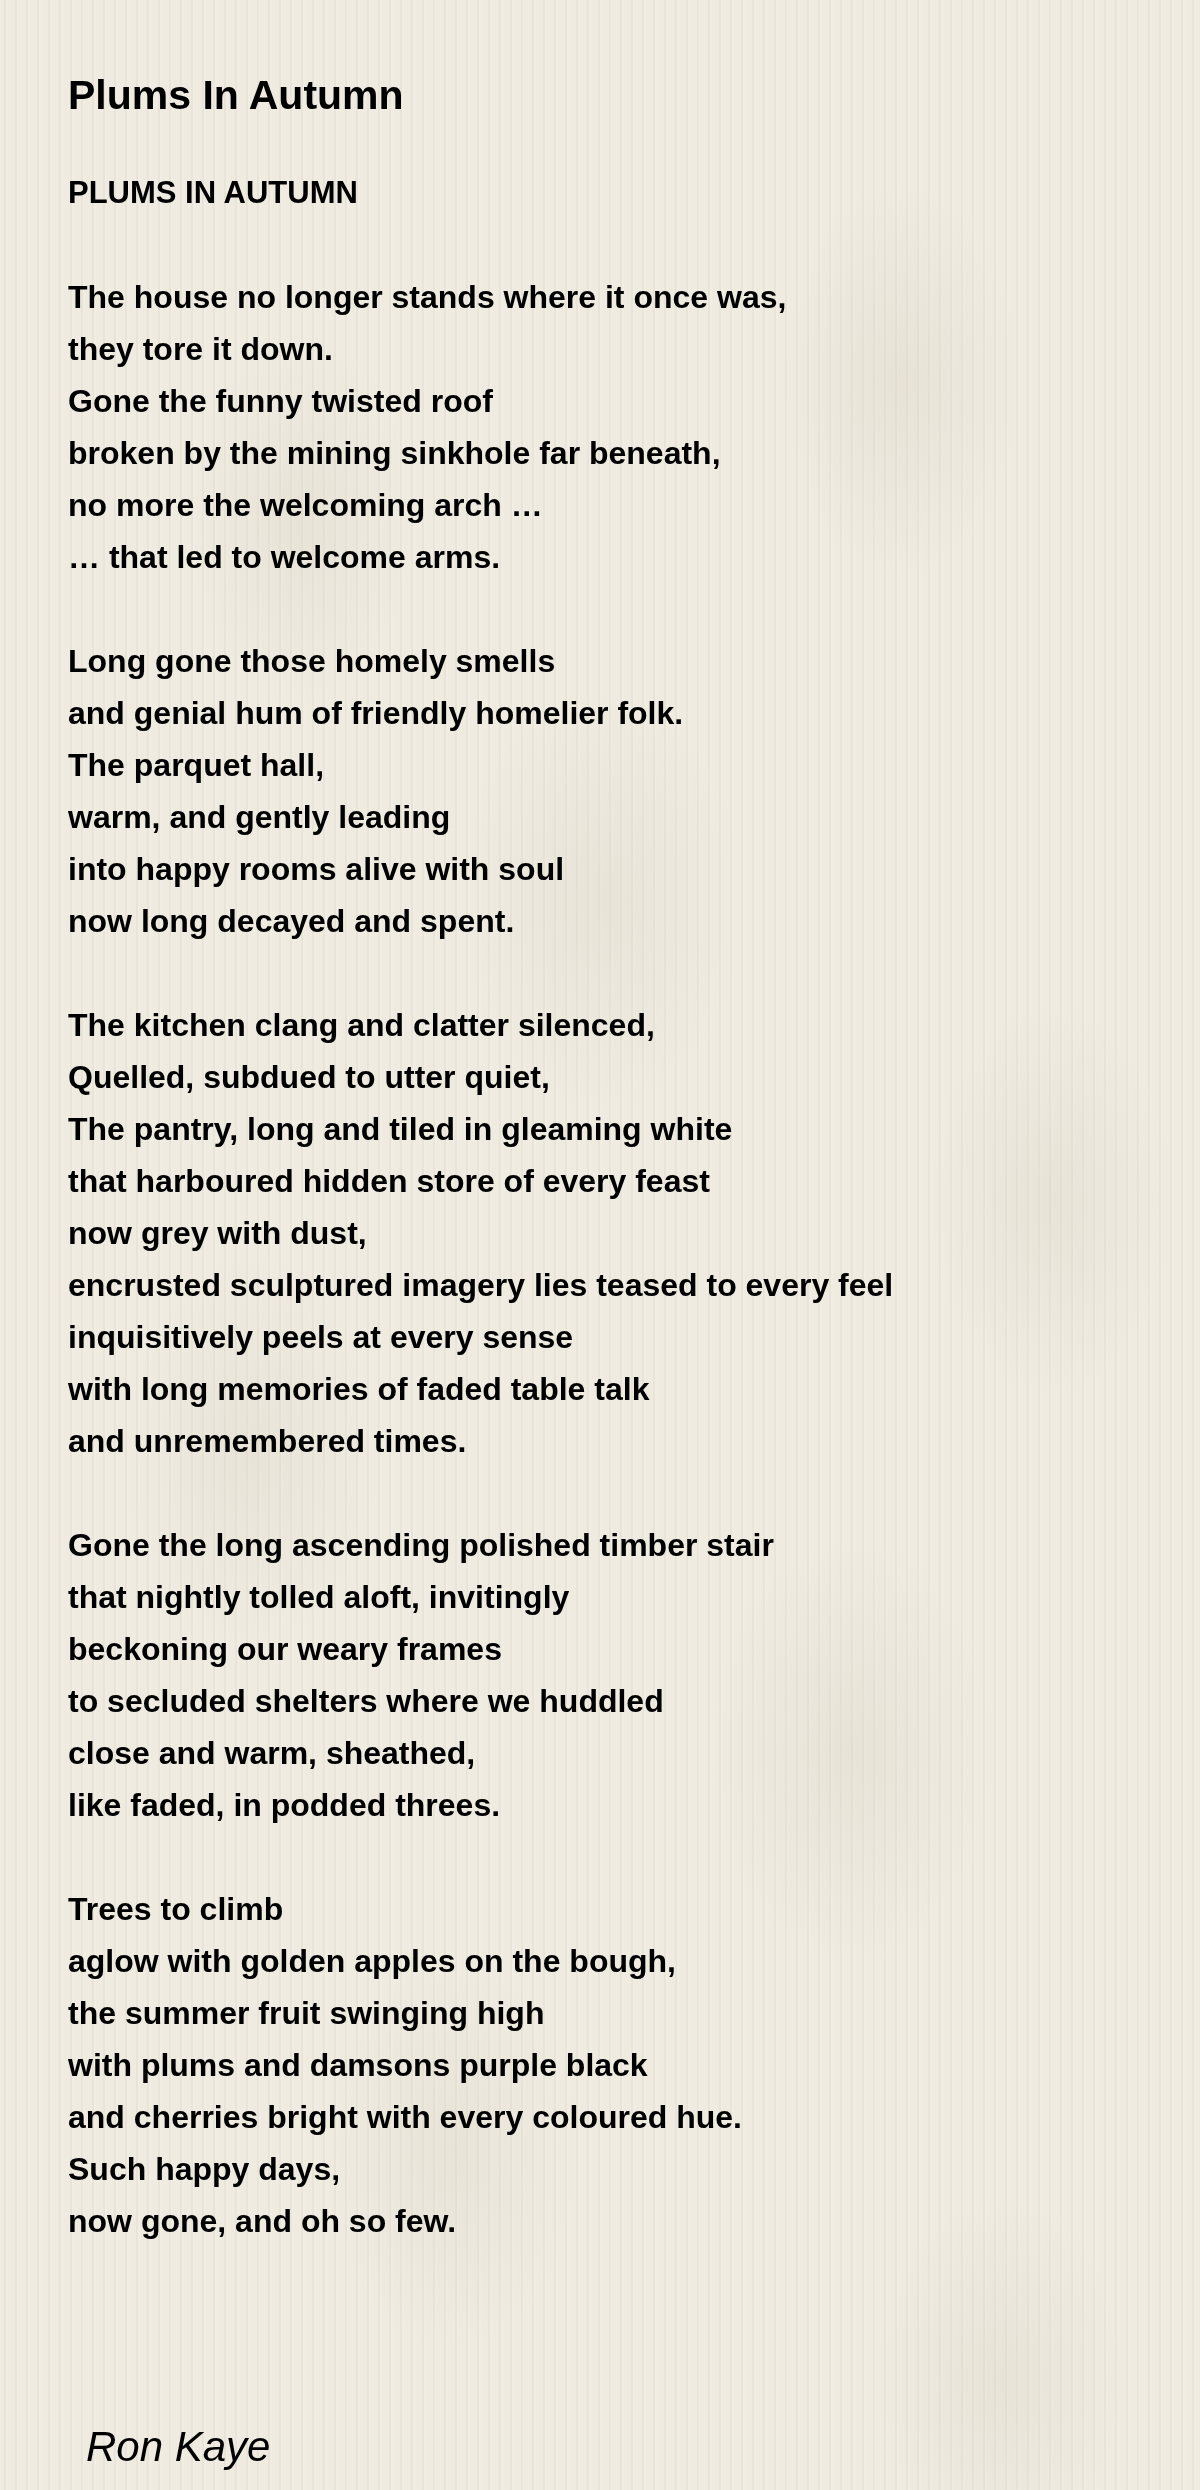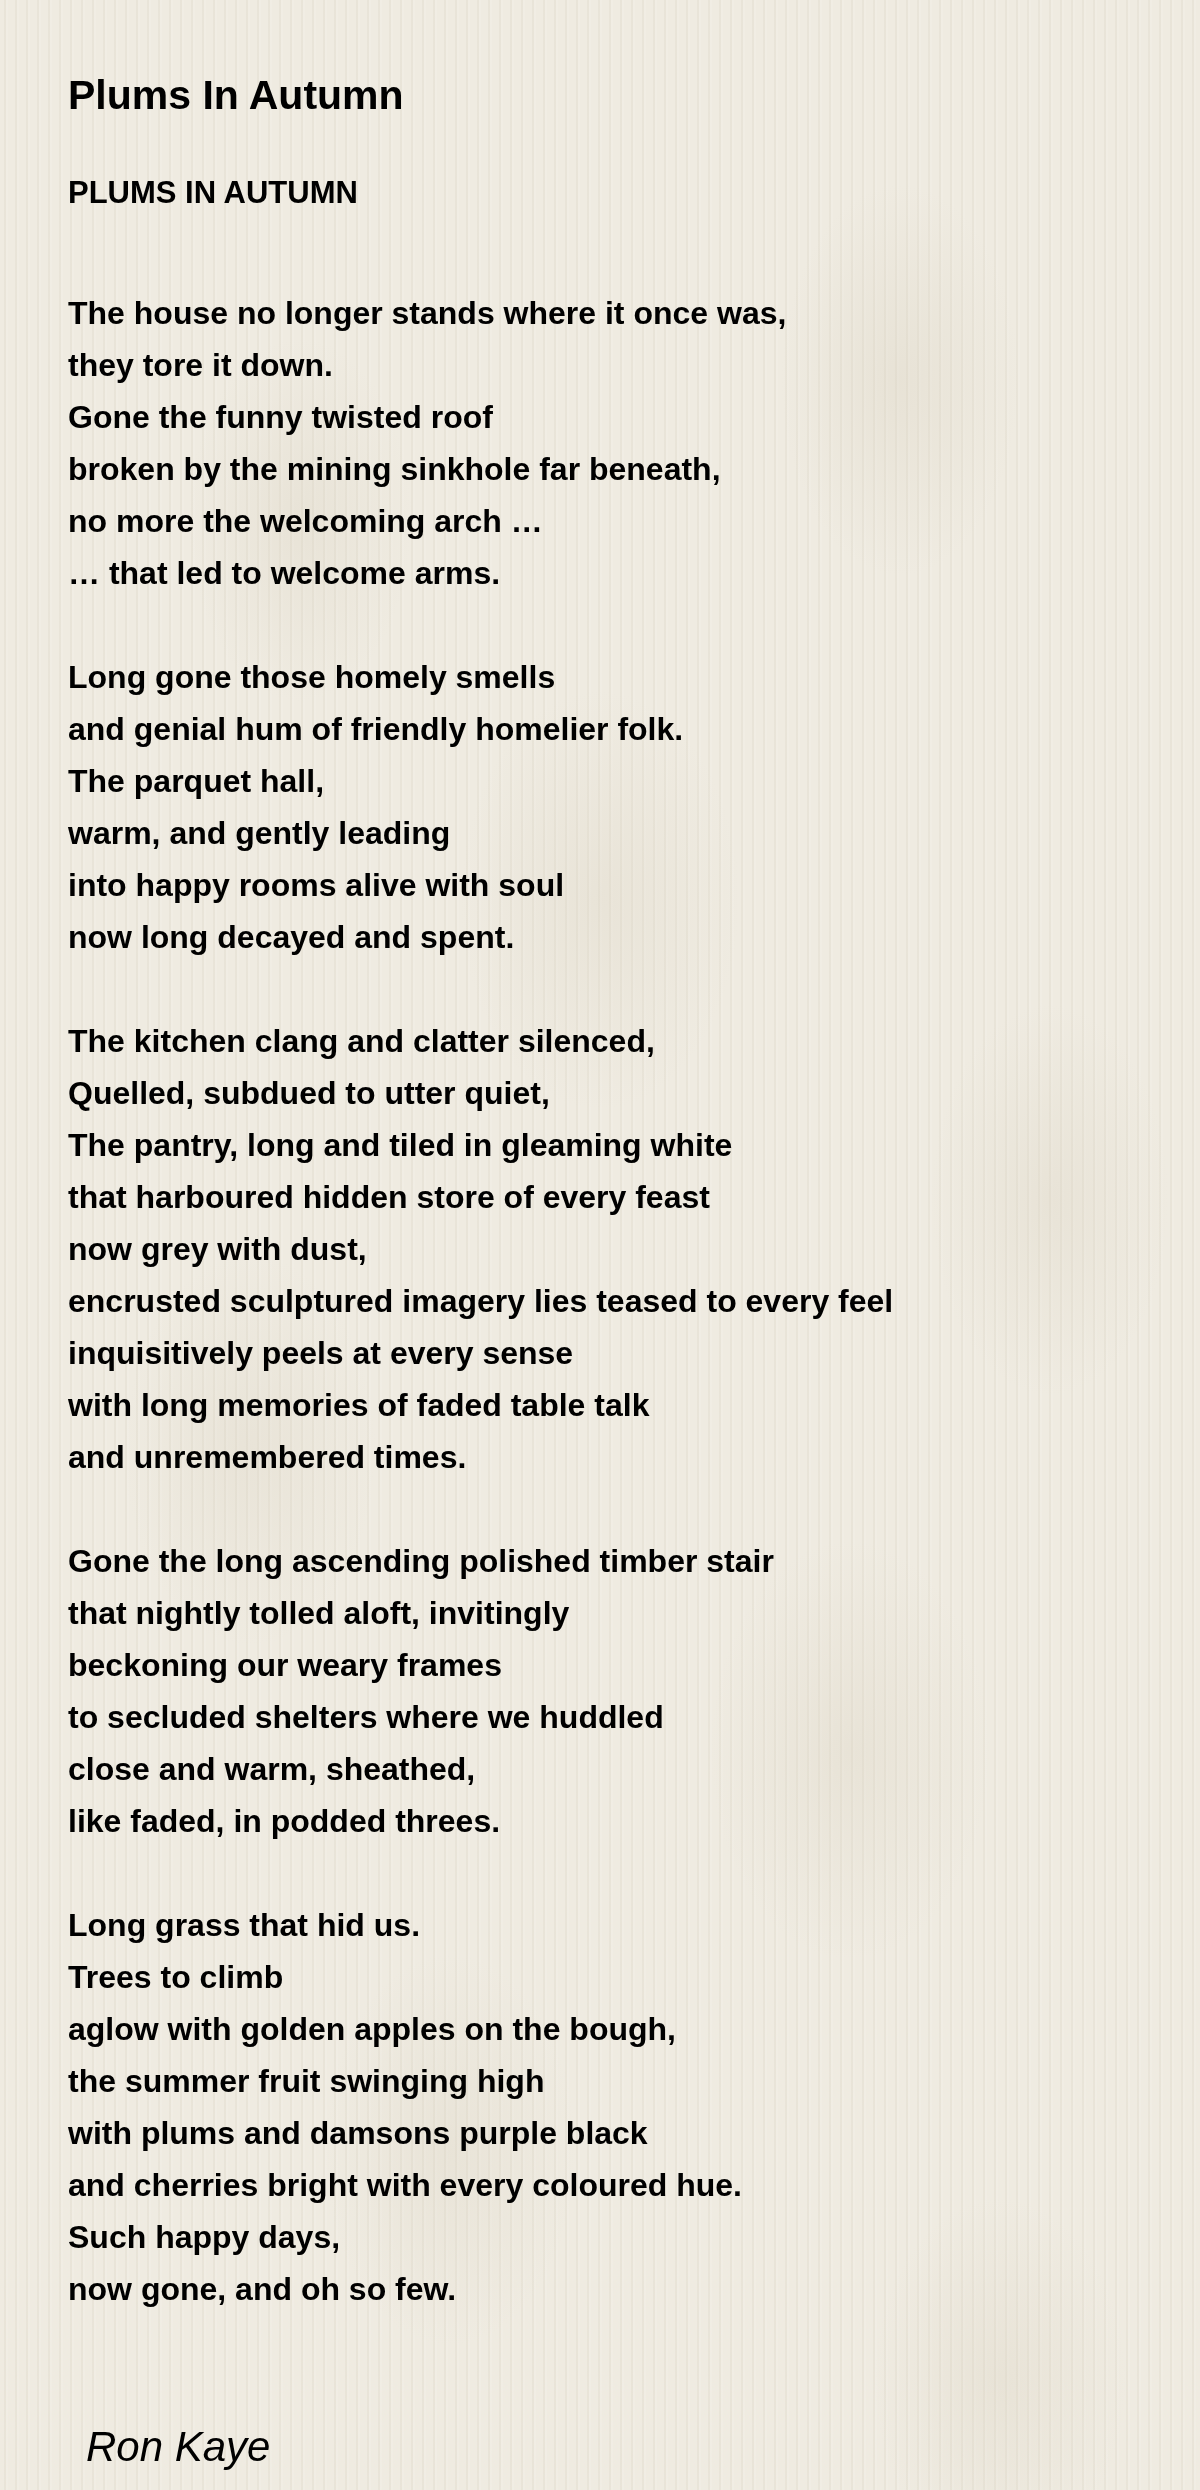--- a/index.html
+++ b/index.html
@@ -63,21 +63,21 @@
     .poem {
       position: absolute;
       left: 68px;
       top: 254px;
       margin: 0;
       font-size: 32px;
       line-height: 52px;
       font-weight: bold;
     }
     .stanza {
-      margin: 16px 0 52px 0;
+      margin: 0 0 52px 0;
     }
     .stanza:last-child {
       margin-bottom: 0;
     }
     .line {
       display: block;
       white-space: nowrap;
       height: 52px;
     }
     .author {
@@ -129,21 +129,20 @@
     </div>
     <div class="stanza">
       <span class="line">Gone the long ascending polished timber stair</span>
       <span class="line">that nightly tolled aloft, invitingly</span>
       <span class="line">beckoning our weary frames</span>
       <span class="line">to secluded shelters where we huddled</span>
       <span class="line">close and warm, sheathed,</span>
       <span class="line">like faded, in podded threes.</span>
     </div>
     <div class="stanza">
-      <span class="line">Long grass that hid us.</span>
       <span class="line">Trees to climb</span>
       <span class="line">aglow with golden apples on the bough,</span>
       <span class="line">the summer fruit swinging high</span>
       <span class="line">with plums and damsons purple black</span>
       <span class="line">and cherries bright with every coloured hue.</span>
       <span class="line">Such happy days,</span>
       <span class="line">now gone, and oh so few.</span>
     </div>
   </div>
 

